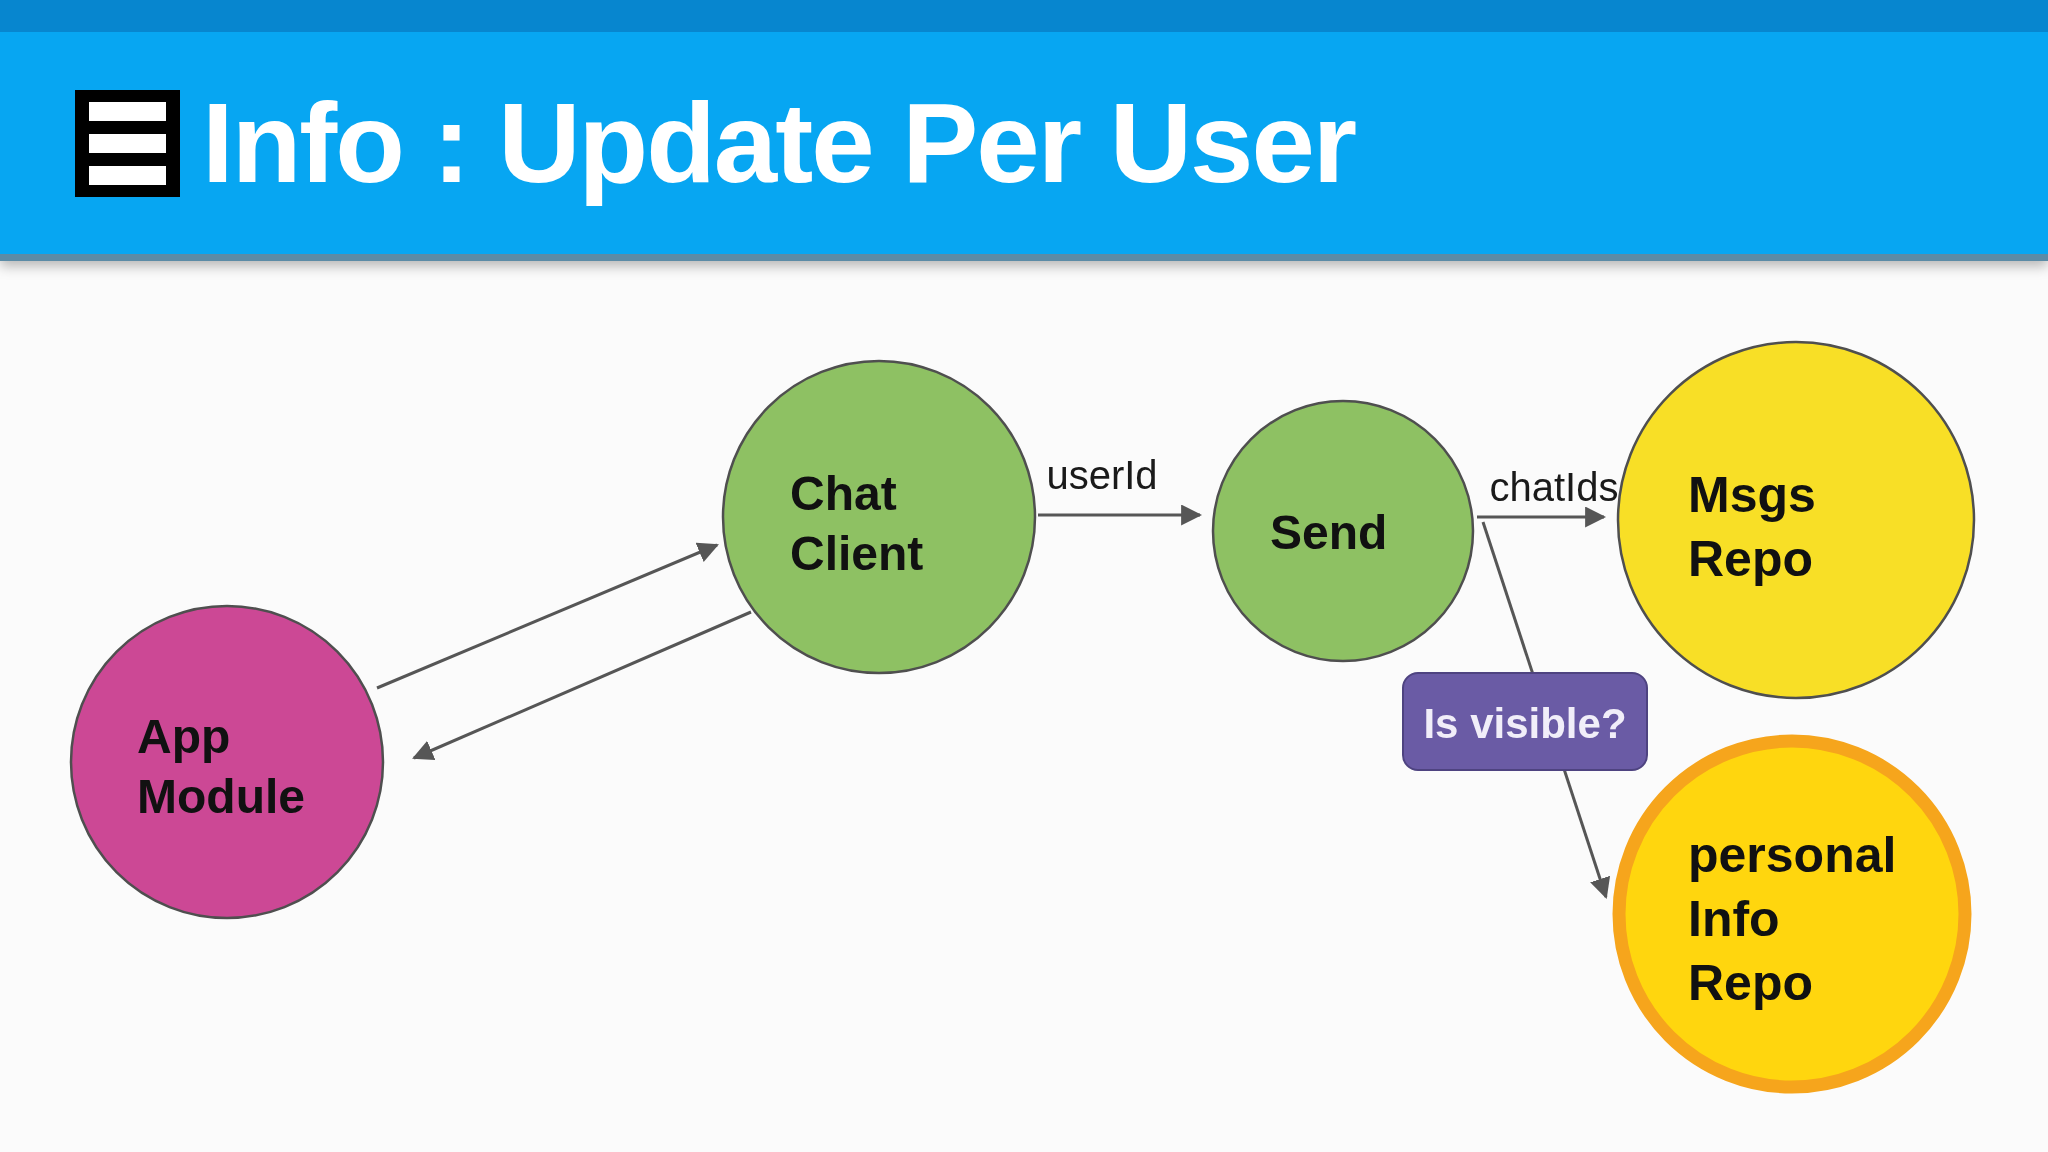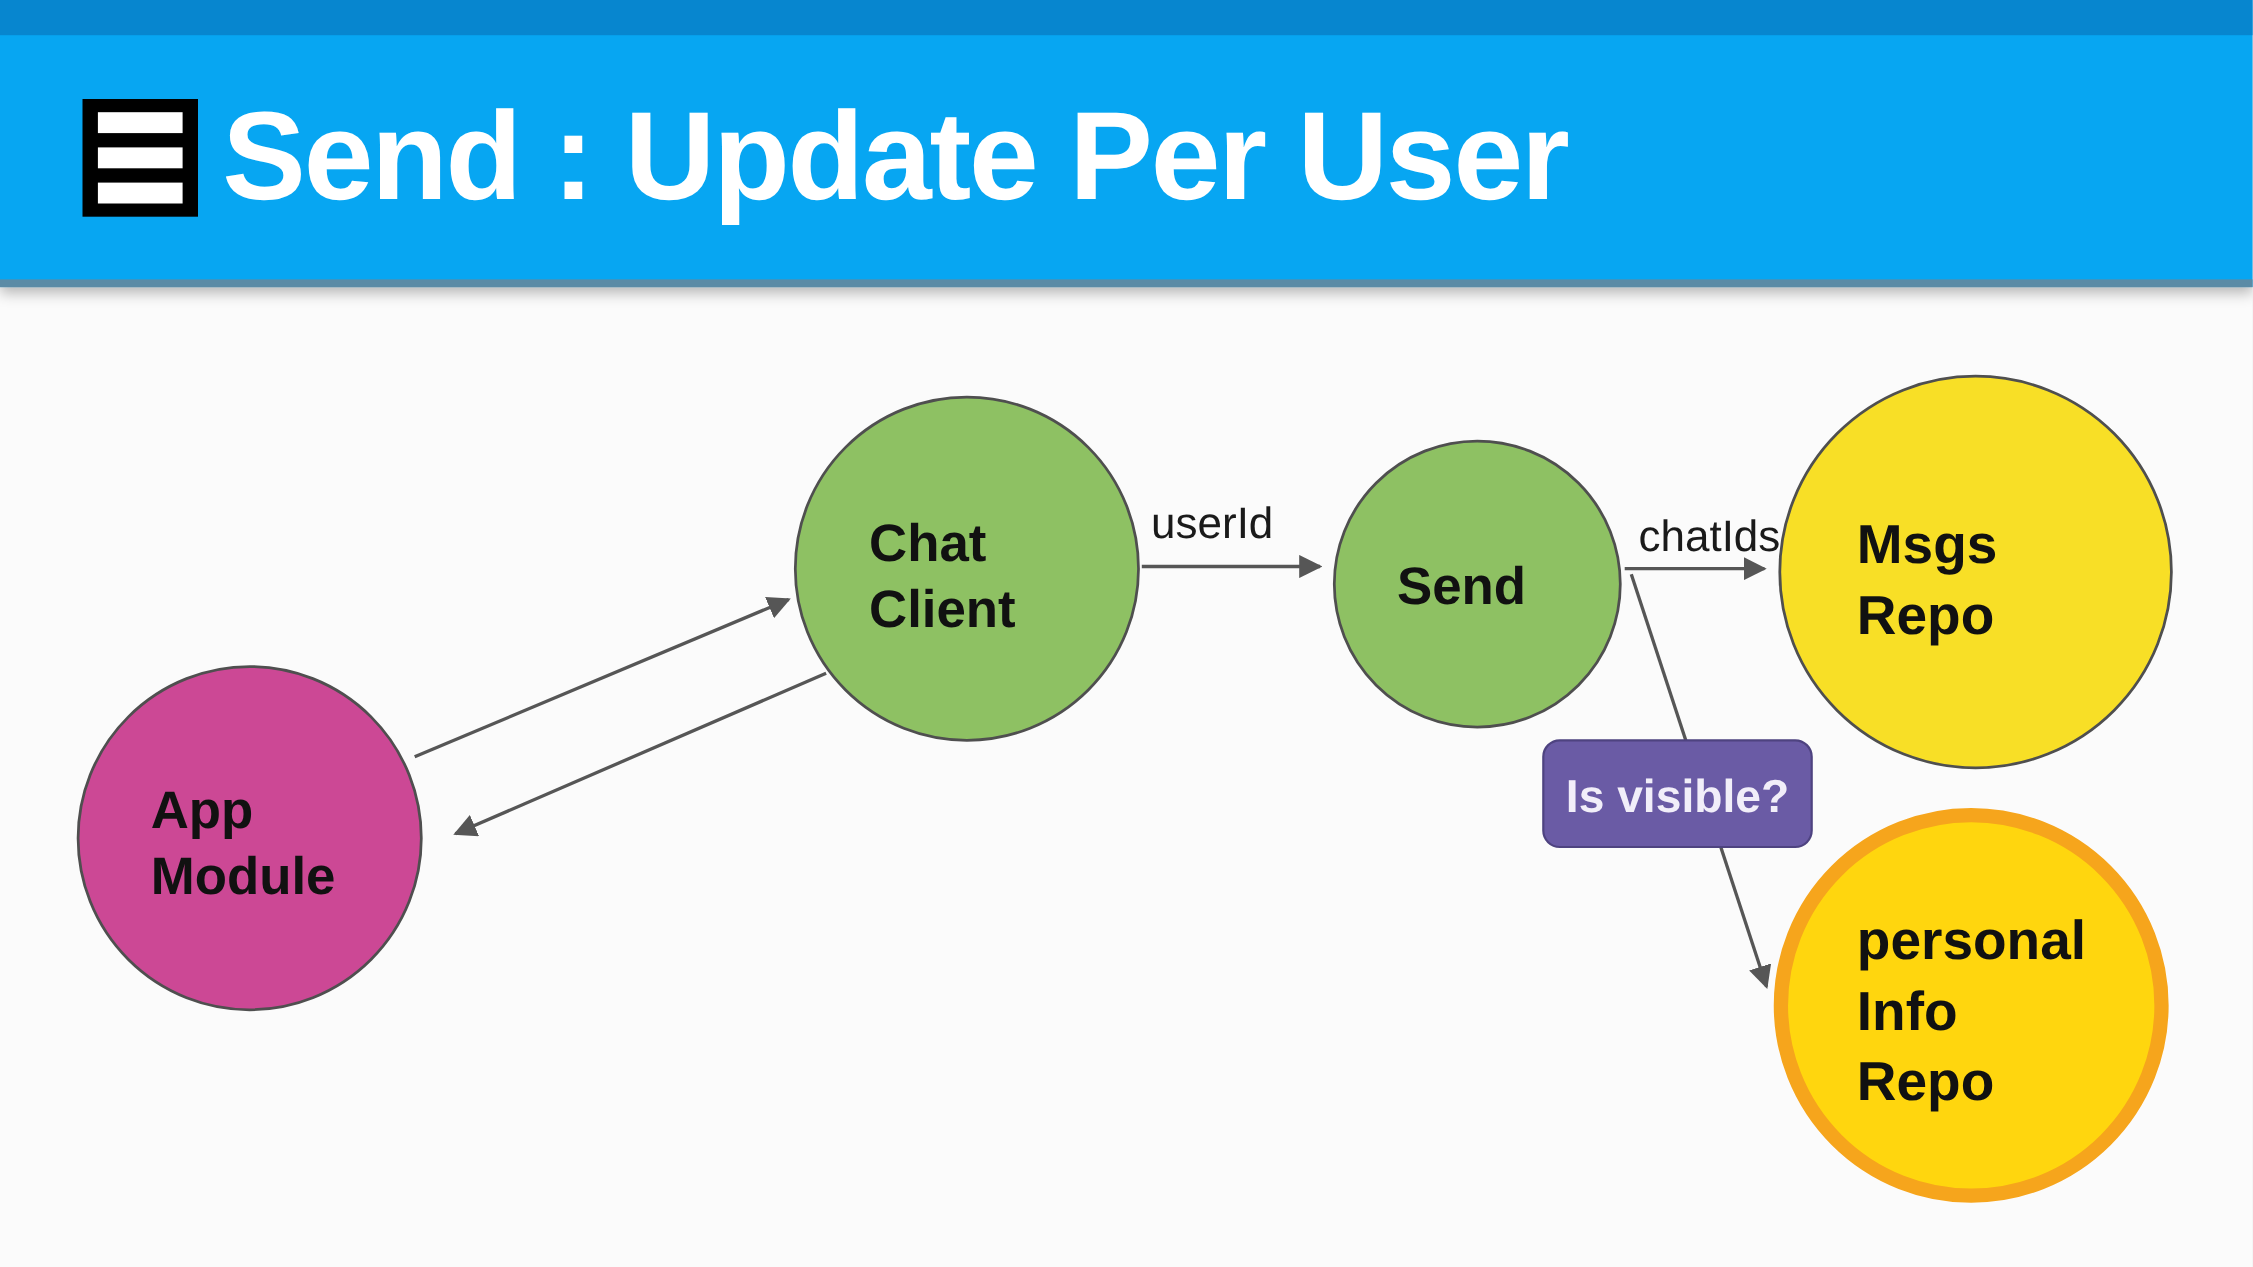--- a/index.html
+++ b/index.html
@@ -44,21 +44,21 @@
 <div class="screen">
 
   <div class="header" style="background:#07A6F2;">
     <div class="statusbar" style="background:#0786CF;"></div>
     <div class="appbar">
       <div class="menu-btn">
         <span class="bar"></span>
         <span class="bar"></span>
         <span class="bar"></span>
       </div>
-      <h1 class="page-title" style="color:#FFFFFF;">Send : Update Per User</h1>
+      <h1 class="page-title" style="color:#FFFFFF;">Info : Update Per User</h1>
     </div>
   </div>
 
   <svg class="diagram" viewBox="0 0 2048 1152">
     <defs>
       <marker id="arr" viewBox="0 0 10 10" refX="9" refY="5" markerWidth="7" markerHeight="7" orient="auto-start-reverse">
         <path d="M0,0 L10,5 L0,10 z" fill="#565656"></path>
       </marker>
     </defs>
 

